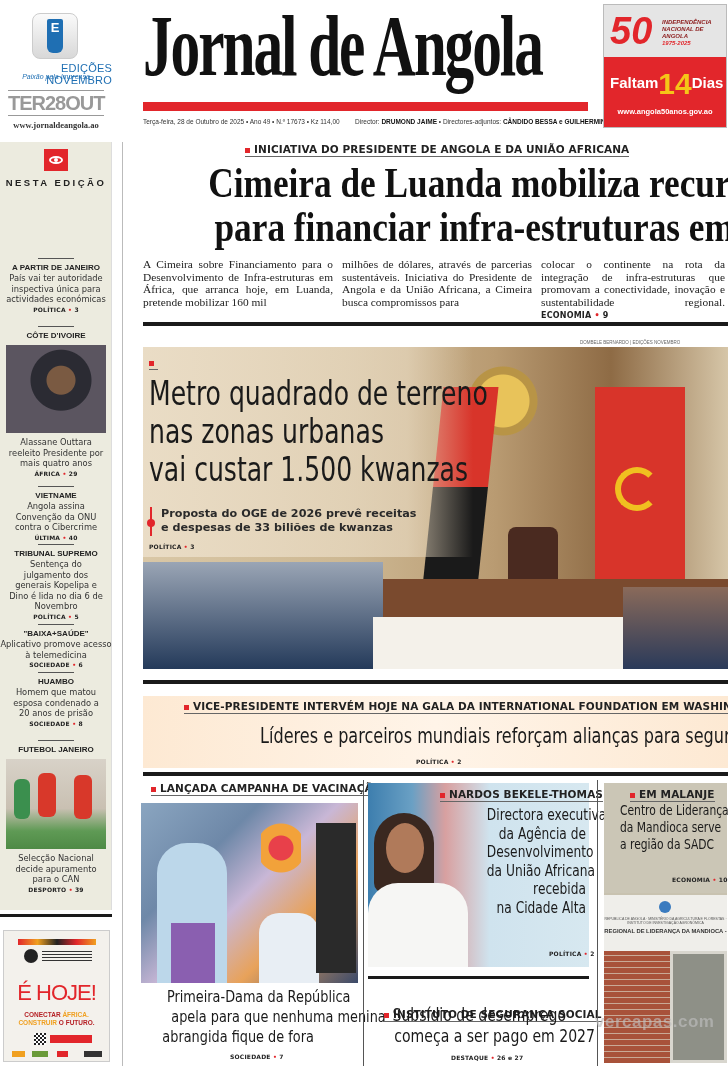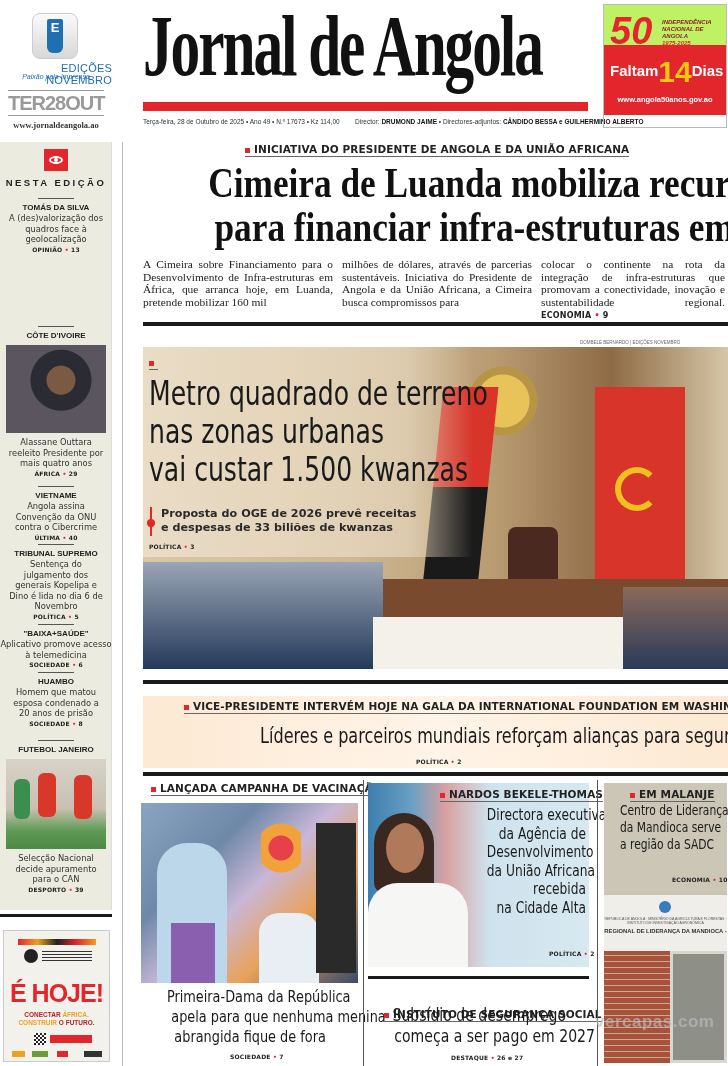--- a/index.html
+++ b/index.html
@@ -15,21 +15,21 @@
 #brand{left:0;top:62px;width:112px;text-align:right;font-weight:normal;font-size:11px;color:#1f6fb3;letter-spacing:.2px}
 #brand-tag{left:0;top:73px;width:112px;text-align:center;font-style:italic;font-size:7px;color:#1f6fb3}
 #date-big{left:8px;top:90px;width:96px;text-align:center;font-weight:bold;font-size:20px;color:#999;letter-spacing:-1px;border-top:1px solid #999;border-bottom:1px solid #999;line-height:24px}
 #site{left:0;top:120px;width:112px;text-align:center;font-family:"Liberation Serif",serif;font-weight:bold;font-size:8.5px;color:#333}
 #title{left:143px;top:-8px;width:445px;height:108px;font-family:"Liberation Serif",serif;font-weight:bold;font-size:86px;letter-spacing:-3px;color:#111;white-space:nowrap;transform:scaleX(.69);transform-origin:left top;line-height:108px}
 #redbar{left:143px;top:102px;width:445px;height:9px;background:#e2262b}
 #meta-left{left:143px;top:118px;font-size:6.5px;color:#333;white-space:nowrap}
 #meta-right{left:355px;top:118px;font-size:6.5px;color:#333;white-space:nowrap}
 #meta-right b{color:#111}
 #ad50{left:603px;top:4px;width:124px;height:124px;border:1px solid #bbb}
-#ad50-top{height:40px;background:#bef264;position:relative}
+#ad50-top{height:52px;background:#e5e5e5;position:relative}
 #ad50-bot{height:70px;background:#e2262b;position:relative}
 #ad50-num{position:absolute;left:6px;top:4px;font-size:38px;font-weight:bold;color:#e2262b;font-style:italic;line-height:44px}
 #ad50-text{position:absolute;left:58px;top:14px;font-size:6px;font-weight:bold;font-style:italic;color:#8b1a1a;line-height:7px}
 #ad50-years{color:#e2262b}
 #ad50-count{position:absolute;left:6px;top:10px;white-space:nowrap;color:#fff;font-weight:bold;font-size:15px}
 #ad50-count .big{color:#f5c518;font-size:30px;vertical-align:-6px}
 #ad50-url{position:absolute;left:0;width:122px;top:50px;text-align:center;color:#fff;font-size:7.5px;font-weight:bold}
 
 #sidebar{left:0;top:142px;width:112px;height:768px;background:#ecebdf;border-right:1px solid #ddd}
 #eye{position:absolute;left:44px;top:7px;width:24px;height:22px;background:#e2262b;display:flex;align-items:center;justify-content:center}
@@ -60,21 +60,21 @@
 
 #gala{left:143px;top:696px;width:585px;height:72px;background:linear-gradient(90deg,#fde9d3,#fff4e8 50%,#fde9d3)}
 #gala-kicker{left:184px;top:700px}
 #gala-head{left:150px;top:722px;width:572px;text-align:center;font-family:"DejaVu Sans",sans-serif;font-size:22px;line-height:28px;color:#1a1a1a;white-space:nowrap}
 #gala-head div{display:inline-block;transform:scaleX(.73);transform-origin:center top}
 #gala-sec{left:416px;top:758px}
 
 .vline{position:absolute;width:1px;background:#555}
 #vac-kicker{left:151px;top:782px}
 #vac-photo{left:141px;top:803px;width:217px;height:180px;background:linear-gradient(135deg,#8aa5c0 0%,#6e88a8 30%,#c9b7d6 50%,#e8a25a 70%,#3b4a6a 100%)}
-#vac-head{left:141px;top:987px;width:219px;text-align:center;font-family:"DejaVu Sans",sans-serif;font-size:16.5px;line-height:20px;color:#1a1a1a}
+#vac-head{left:141px;top:987px;width:219px;text-align:left;font-family:"DejaVu Sans",sans-serif;font-size:16.5px;line-height:20px;color:#1a1a1a}
 #vac-head div{display:inline-block;transform:scaleX(.78);transform-origin:center top;white-space:nowrap}
 #vac-sec{left:230px;top:1053px}
 #nardos-box{left:368px;top:783px;width:221px;height:184px;background:linear-gradient(90deg,#3d7eae 0%,#6aa0c4 20%,#d8a0a0 35%,#cfe3ee 55%,#d7e8f0 100%)}
 #nardos-kicker{left:440px;top:788px}
 #nardos-head{left:452px;top:806px;width:134px;text-align:right;font-family:"DejaVu Sans",sans-serif;font-size:16.5px;line-height:18.6px;color:#1a1a1a}
 #nardos-head div{white-space:nowrap;transform:scaleX(.74);transform-origin:right top}
 #nardos-sec{left:549px;top:950px}
 #inss-bar{left:368px;top:976px;width:221px;height:3px}
 #inss-kicker{left:384px;top:1008px}
 #inss-head{left:366px;top:1004px;width:226px;text-align:center;font-family:"DejaVu Sans",sans-serif;font-size:18px;line-height:21px;color:#1a1a1a}
@@ -86,21 +86,21 @@
 #mal-head{left:604px;top:802px;width:123px;text-align:center;font-family:"DejaVu Sans",sans-serif;font-size:14.5px;line-height:17px;color:#1a1a1a}
 #mal-head div{white-space:nowrap;transform:scaleX(.74);transform-origin:center top}
 #mal-sec{left:672px;top:876px}
 #mal-sign{position:absolute;left:0;top:112px;width:123px;height:56px;background:#efeeea;text-align:center}
 #mal-sign .s1{font-size:3.5px;color:#555;margin-top:22px;line-height:4px}
 #mal-sign .s2{font-size:5.8px;font-weight:bold;color:#333;white-space:nowrap;margin-top:3px}
 #mal-brick{position:absolute;left:0;top:168px;width:66px;height:112px;background:repeating-linear-gradient(0deg,#a8523a 0 5px,#c9a996 5px 6px),#a8523a}
 #mal-window{position:absolute;left:66px;top:168px;width:57px;height:112px;background:#8e9087;border:3px solid #d8d6ce}
 
 #adhoje{left:3px;top:930px;width:107px;height:132px;background:#f3f1ec;border:1px solid #ccc;text-align:center}
-#adhoje-title{position:absolute;left:0;top:50px;width:105px;font-weight:bold;font-size:25px;color:#e2262b;line-height:24px;letter-spacing:-1px}
+#adhoje-title{position:absolute;left:0;top:50px;width:105px;font-weight:normal;font-size:22px;color:#e2262b;line-height:24px;letter-spacing:-1px}
 #adhoje-sub{position:absolute;left:0;top:80px;width:105px;font-weight:bold;font-size:6.5px;line-height:8px;color:#b51f24}
 #adhoje-sub .y{color:#f0a020}
 #watermark{left:595px;top:1012px;font-size:17px;color:rgba(190,190,190,.65);font-weight:bold;letter-spacing:.5px}
 </style>
 </head>
 <body>
 
 <div class="abs" id="logo-box">
     <div id="logo-e">E</div>
   </div>
@@ -128,27 +128,27 @@
     <div id="ad50-url">www.angola50anos.gov.ao</div>
   </div>
 </div>
 
 <div class="abs" id="sidebar">
   <div id="eye">
       <span></span>
     </div>
   <div id="nesta">NESTA EDIÇÃO</div>
 
-  <div class="sb-item" style="top:56px">
-    <div class="sb-rule"></div>
-    <div class="sb-head">TOMÁS DA SILVA</div>
-    <div class="sb-text" style="padding:0 8px">A (des)valorização dos quadros face à geolocalização</div>
-    <div class="sec sb-sec"><span>OPINIÃO</span> <span class="n">•</span> <span>13</span></div>
-  </div>
-
+
+  <div class="sb-item" style="top:116px">
+    <div class="sb-rule"></div>
+    <div class="sb-head">A PARTIR DE JANEIRO</div>
+    <div class="sb-text" style="padding:0 2px">País vai ter autoridade inspectiva única para actividades económicas</div>
+    <div class="sec sb-sec"><span>POLÍTICA</span> <span class="n">•</span> <span>3</span></div>
+  </div>
 
   <div class="sb-item" style="top:184px">
     <div class="sb-rule"></div>
     <div class="sb-head">CÔTE D'IVOIRE</div>
     <div class="photo" style="position:relative;left:6px;width:100px;height:88px;margin:4px 0;background:radial-gradient(circle at 55% 40%,#7a5a42 0 14px,#2b2b33 15px 30px,#5b5560 31px)"></div>
     <div class="sb-text" style="padding:0 8px">Alassane Outtara reeleito Presidente por mais quatro anos</div>
     <div class="sec sb-sec"><span>ÁFRICA</span> <span class="n">•</span> <span>29</span></div>
   </div>
 
   <div class="sb-item" style="top:344px">

